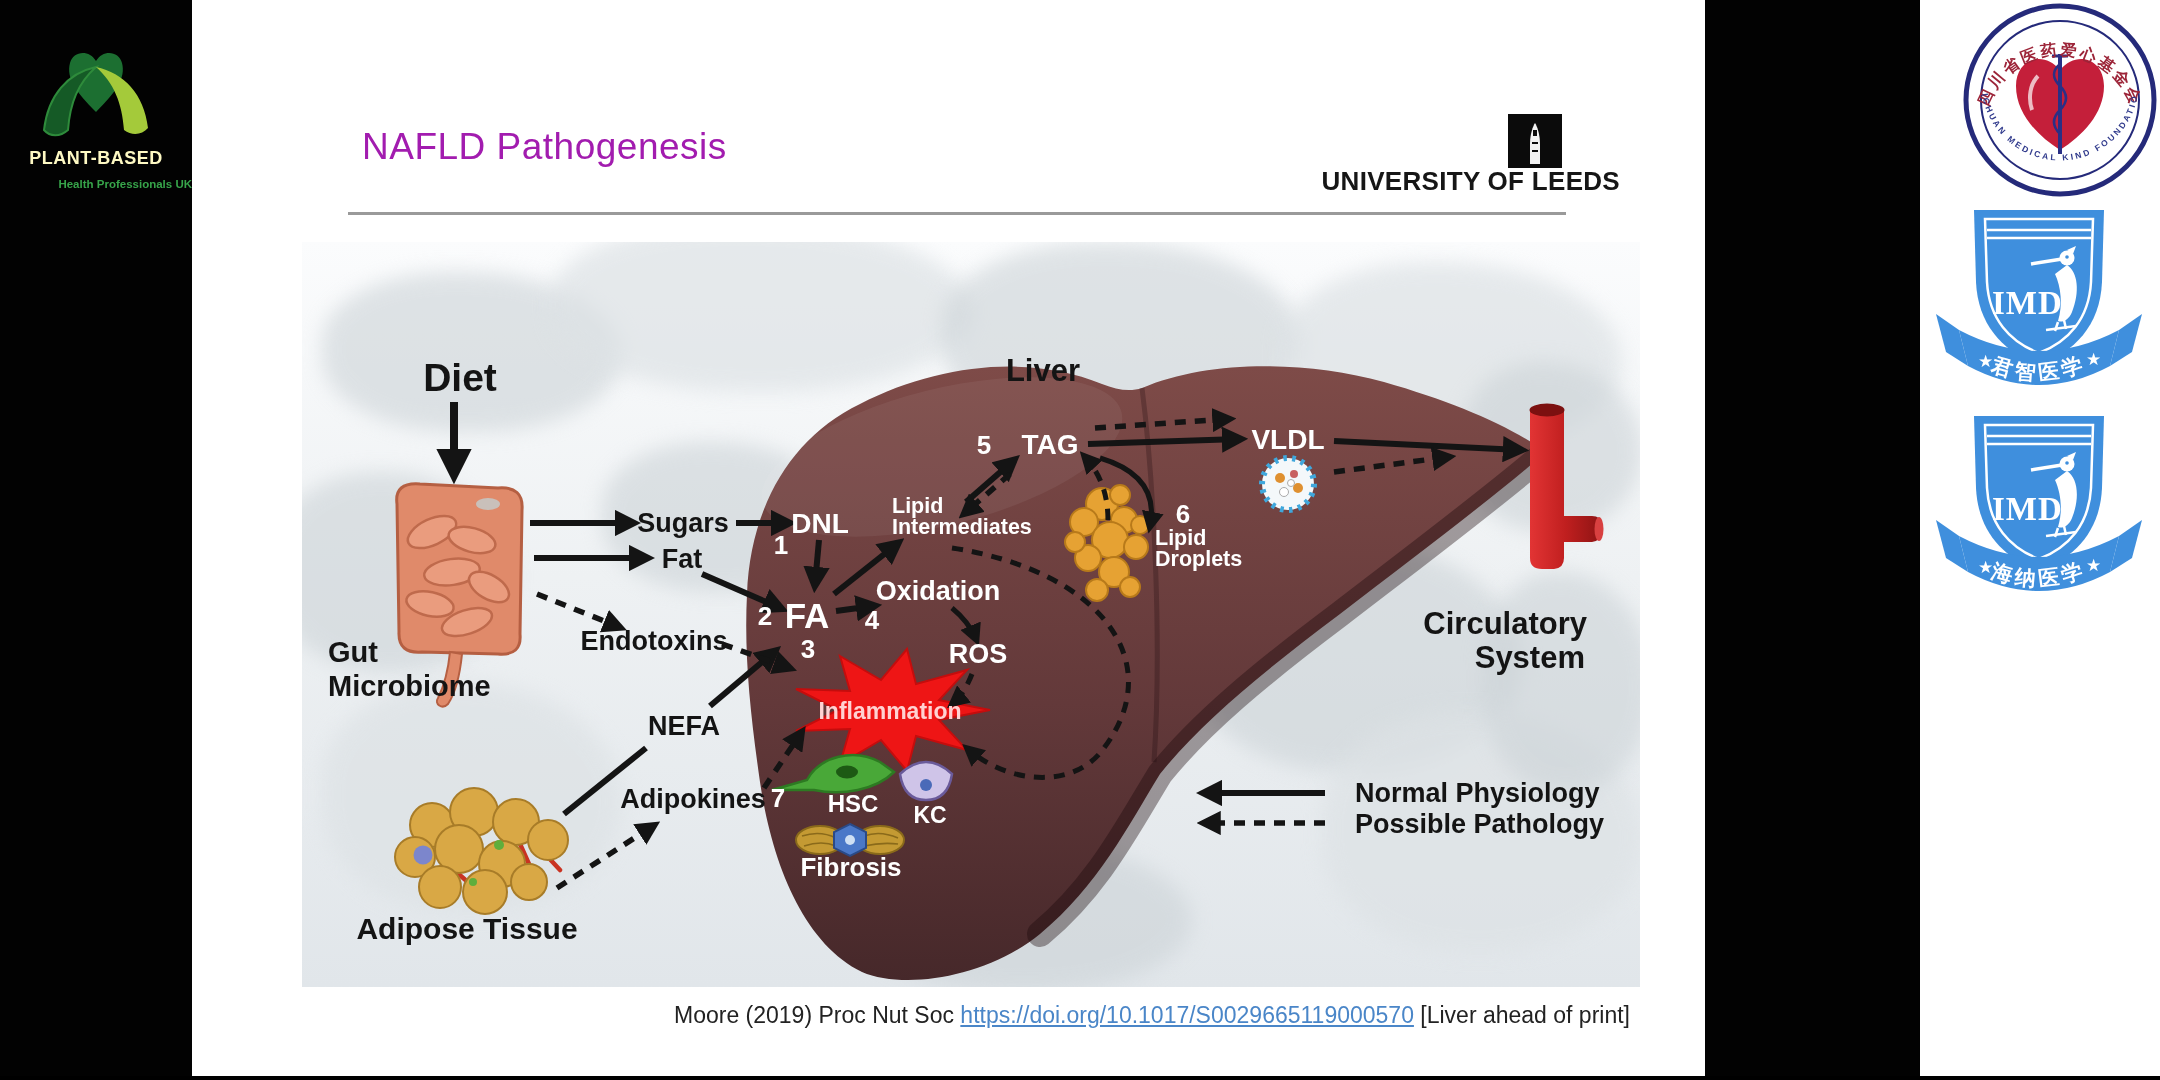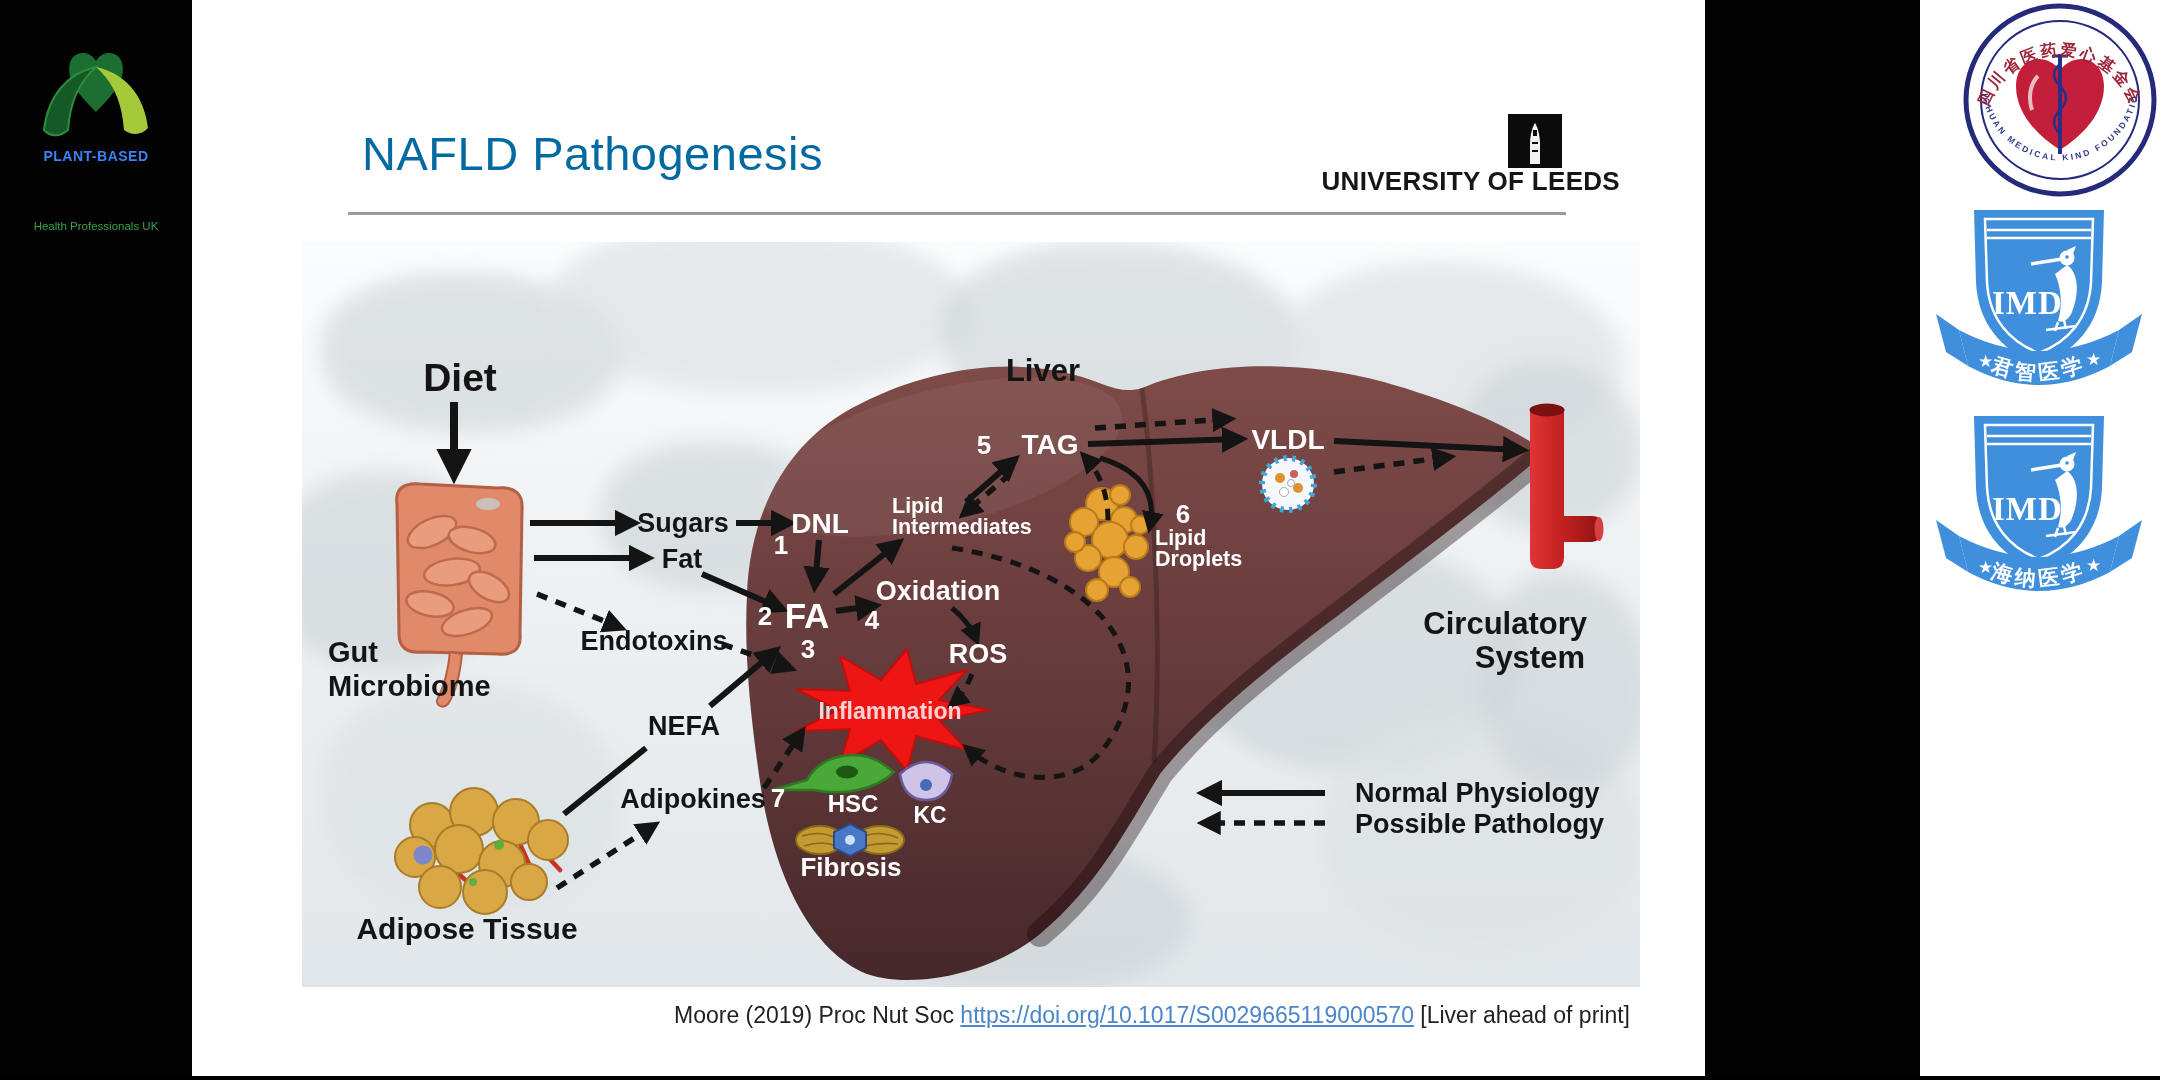--- a/index.html
+++ b/index.html
@@ -1,24 +1,24 @@
 <!DOCTYPE html>
 <html><head>
 <meta charset="utf-8">
 <style>
   html,body{margin:0;padding:0;background:#fff;font-family:"Liberation Sans",sans-serif;}
   #screen{position:relative;width:2160px;height:1080px;overflow:hidden;background:#fff;}
 
   .leftbar{position:absolute;left:0;top:0;width:192px;height:1080px;background:#020202;}
   .plant-logo-svg{position:absolute;left:28px;top:32px;}
-  .plant-brand{position:absolute;left:0;top:148px;width:192px;text-align:center;color:#3b82f6;font-weight:bold;font-size:14px;letter-spacing:.5px;}
-  .plant-tag{position:absolute;left:0;top:178px;width:192px;text-align:center;color:#37a44a;font-weight:normal;font-size:11.5px;margin-top:42px;}
+  .plant-brand{position:absolute;left:0;top:148px;width:192px;text-align:center;color:#fef9c3;font-weight:bold;font-size:18px;letter-spacing:.5px;}
+  .plant-tag{position:absolute;left:0;top:178px;width:192px;text-align:right;color:#37a44a;font-weight:bold;font-size:11.5px;}
 
   .slide{position:absolute;left:192px;top:0;width:1513px;height:1076px;background:#ffffff;}
-  .title{position:absolute;left:170px;top:126px;font-size:47px;color:#0369a1;letter-spacing:.5px;}
+  .title{position:absolute;left:170px;top:126px;font-size:37px;color:#a21caf;letter-spacing:.5px;}
   .titlerule{position:absolute;left:156px;top:212px;width:1218px;height:3px;background:#9a9a9a;}
   .leeds-text{position:absolute;left:1128px;top:166px;width:300px;text-align:right;font-size:26px;font-weight:bold;color:#161616;letter-spacing:.3px;}
   .leeds-sq{position:absolute;left:1316px;top:114px;}
 
   .diagram{position:absolute;left:110px;top:242px;width:1338px;height:745px;overflow:hidden;
            background:linear-gradient(180deg,#fbfcfd 0%,#eef1f3 45%,#e1e6ea 100%);}
   .cloud{position:absolute;background:#ccd3d7;opacity:.6;filter:blur(10px);border-radius:45% 55% 50% 48%;}
   .cloud.lt{background:#dde2e5;opacity:.7;}
   .dg{position:absolute;left:0;top:0;}
 

